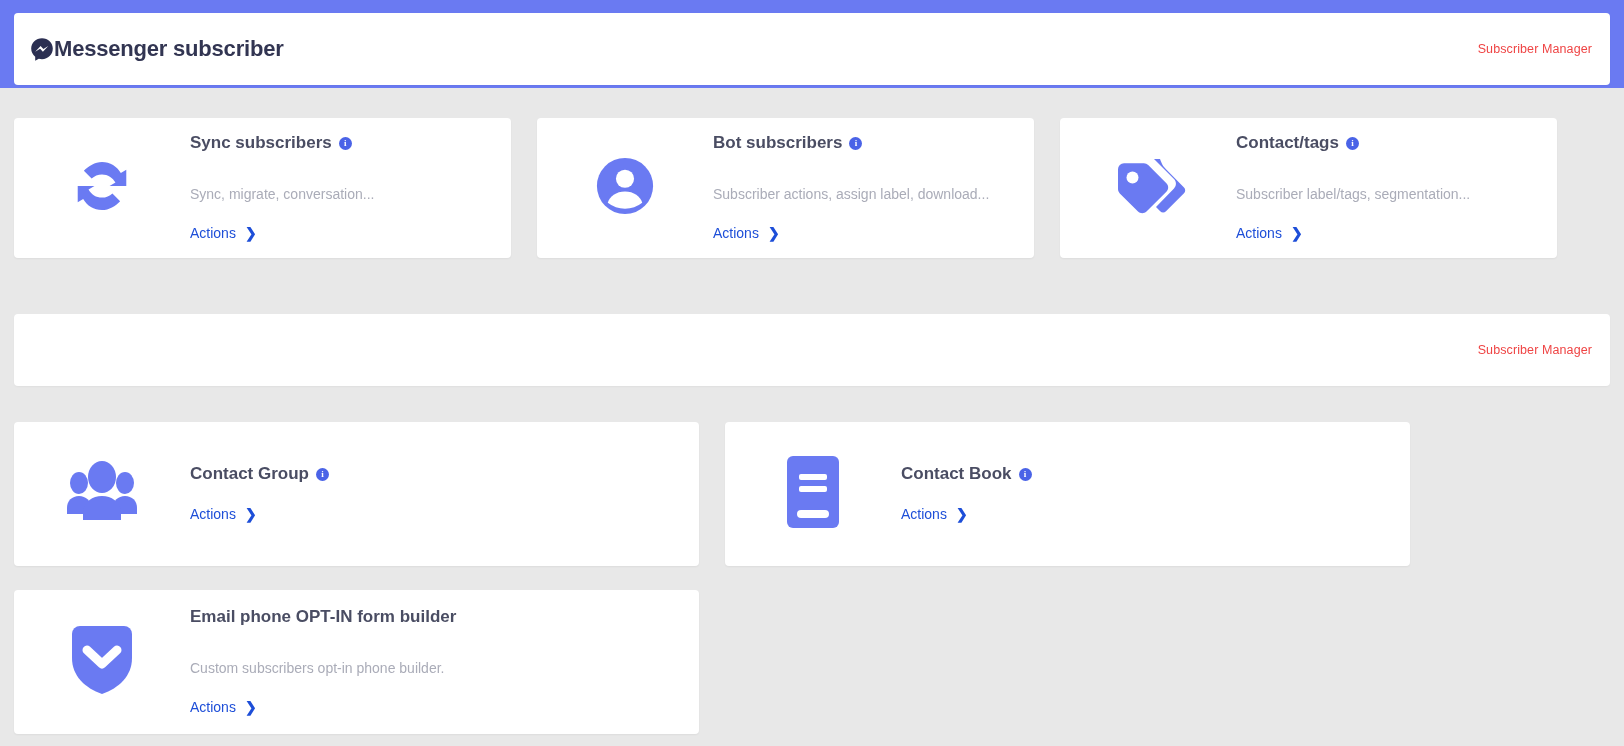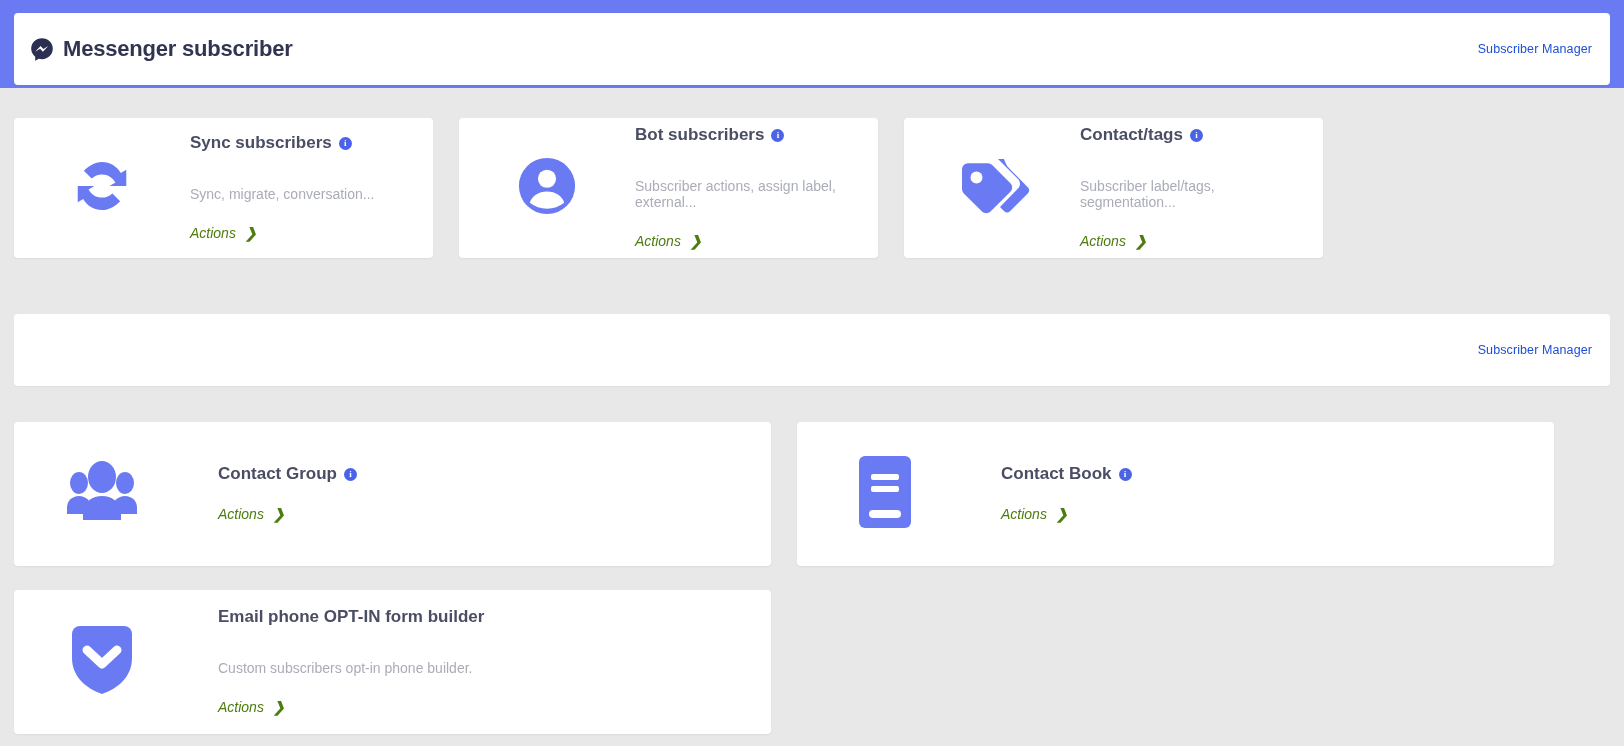--- a/index.html
+++ b/index.html
@@ -43,52 +43,51 @@
     border-radius: 4px;
     height: 72px;
     display: flex;
     align-items: center;
     padding: 0 18px 0 16px;
     box-shadow: 0 1px 2px rgba(0,0,0,0.04);
   }
   .section-title {
     display: flex;
     align-items: center;
-    gap: 9px;
     font-size: 22px;
     font-weight: bold;
     color: #323552;
     letter-spacing: -0.2px;
   }
   .section-title .titletext { line-height: 1; }
   .section-right {
     margin-left: auto;
     font-size: 12.5px;
-    color: #1d4ed8;
+    color: #ef4444;
     letter-spacing: 0.1px;
   }
 
   
   .ic-messenger { width: 24px; height: 24px; display:block; }
   .ic-extlink  { width: 21px; height: 21px; display:block; }
 
   
   .row {
     display: flex;
     gap: 26px;
   }
   .card {
     background: #ffffff;
     border-radius: 4px;
     display: flex;
     align-items: center;
     box-shadow: 0 1px 2px rgba(0,0,0,0.05);
   }
-  .card.w3 { width: 419px; height: 140px; }
-  .card.w2 { width: 757px; height: 144px; gap: 28px; }
+  .card.w3 { width: 497px; height: 140px; }
+  .card.w2 { width: 685px; height: 144px; }
 
   .card-icon {
     width: 176px;
     min-width: 176px;
     display: flex;
     align-items: center;
     justify-content: center;
   }
   .card-body { padding-right: 18px; }
 
@@ -106,23 +105,22 @@
     font-size: 14px;
     color: #aaacb8;
     line-height: 1.2;
   }
   .card-action {
     margin-top: 22px;
     display: inline-flex;
     align-items: center;
     gap: 9px;
     font-size: 14px;
-    color: #4d7c0f;
+    color: #1d4ed8;
     cursor: pointer;
-    font-style: italic;
   }
   .chev { font-size: 14px; font-weight: bold; line-height: 1; }
 
   .info-badge {
     width: 13px; height: 13px;
     border-radius: 50%;
     background: #4a63e7;
     color: #fff;
     font-size: 9px;
     font-weight: bold;
@@ -198,21 +196,21 @@
             <circle cx="32" cy="24" r="10" fill="#ffffff"></circle>
             <path d="M32 38c-9.5 0-17.3 5.4-19 12.6A31 31 0 0 0 51 50.6C49.3 43.4 41.5 38 32 38z" fill="#ffffff"></path>
           </svg>
         </span>
       </div>
       <div class="card-body">
         <div class="card-title">
           <span>Bot subscribers</span>
           <span class="info-badge">i</span>
         </div>
-        <div class="card-desc">Subscriber actions, assign label, external...</div>
+        <div class="card-desc">Subscriber actions, assign label, download...</div>
         <div class="card-action">
           <span>Actions</span>
           <span class="chev">❯</span>
         </div>
       </div>
     </div>
 
     <div class="card w3">
       <div class="card-icon">
         <span>

